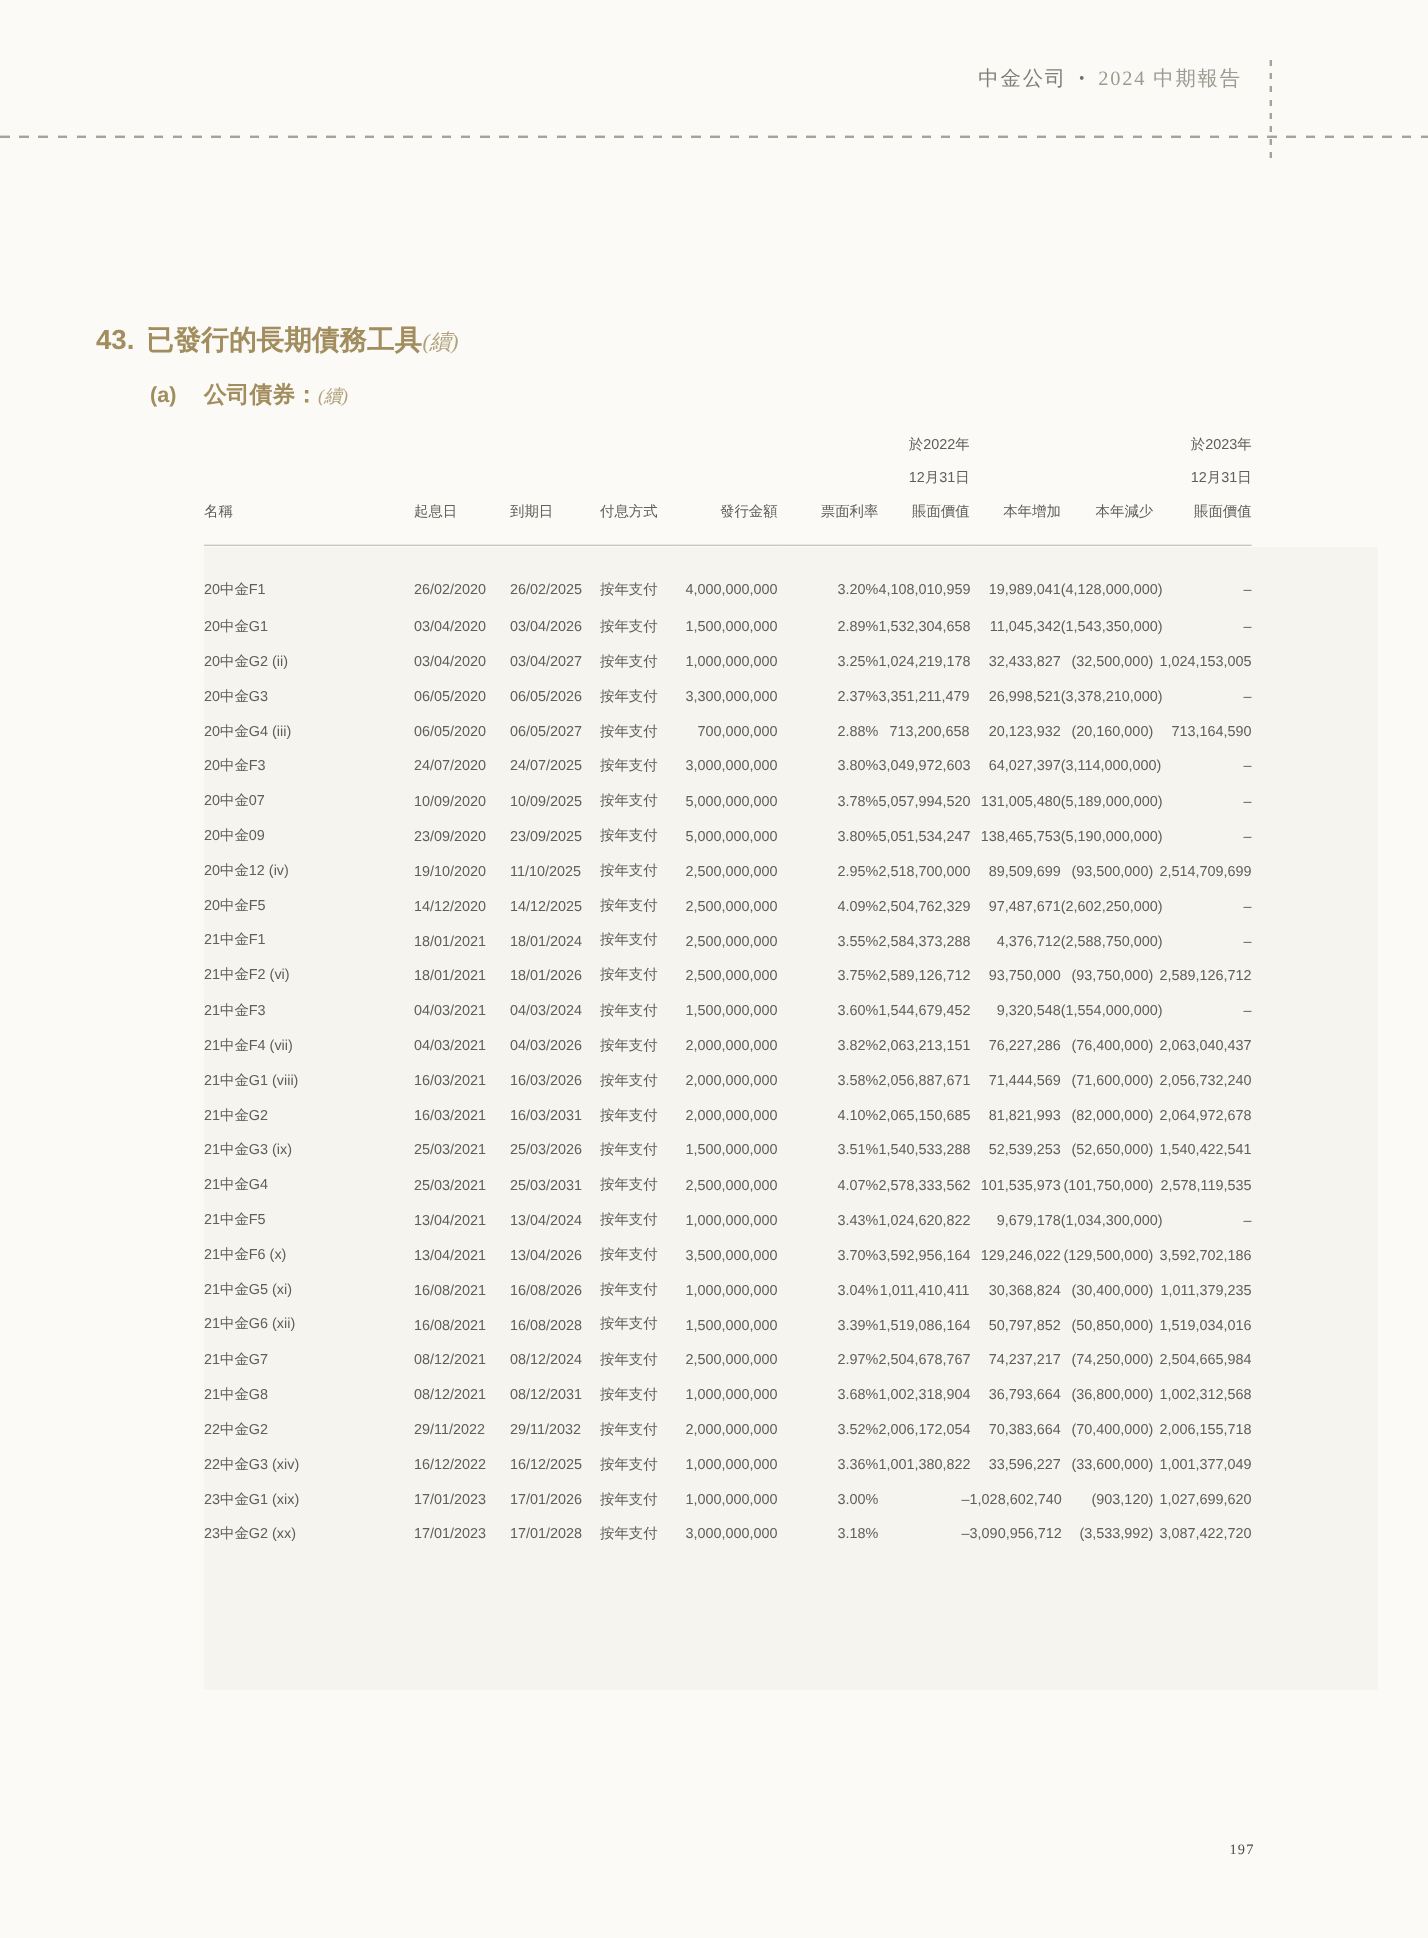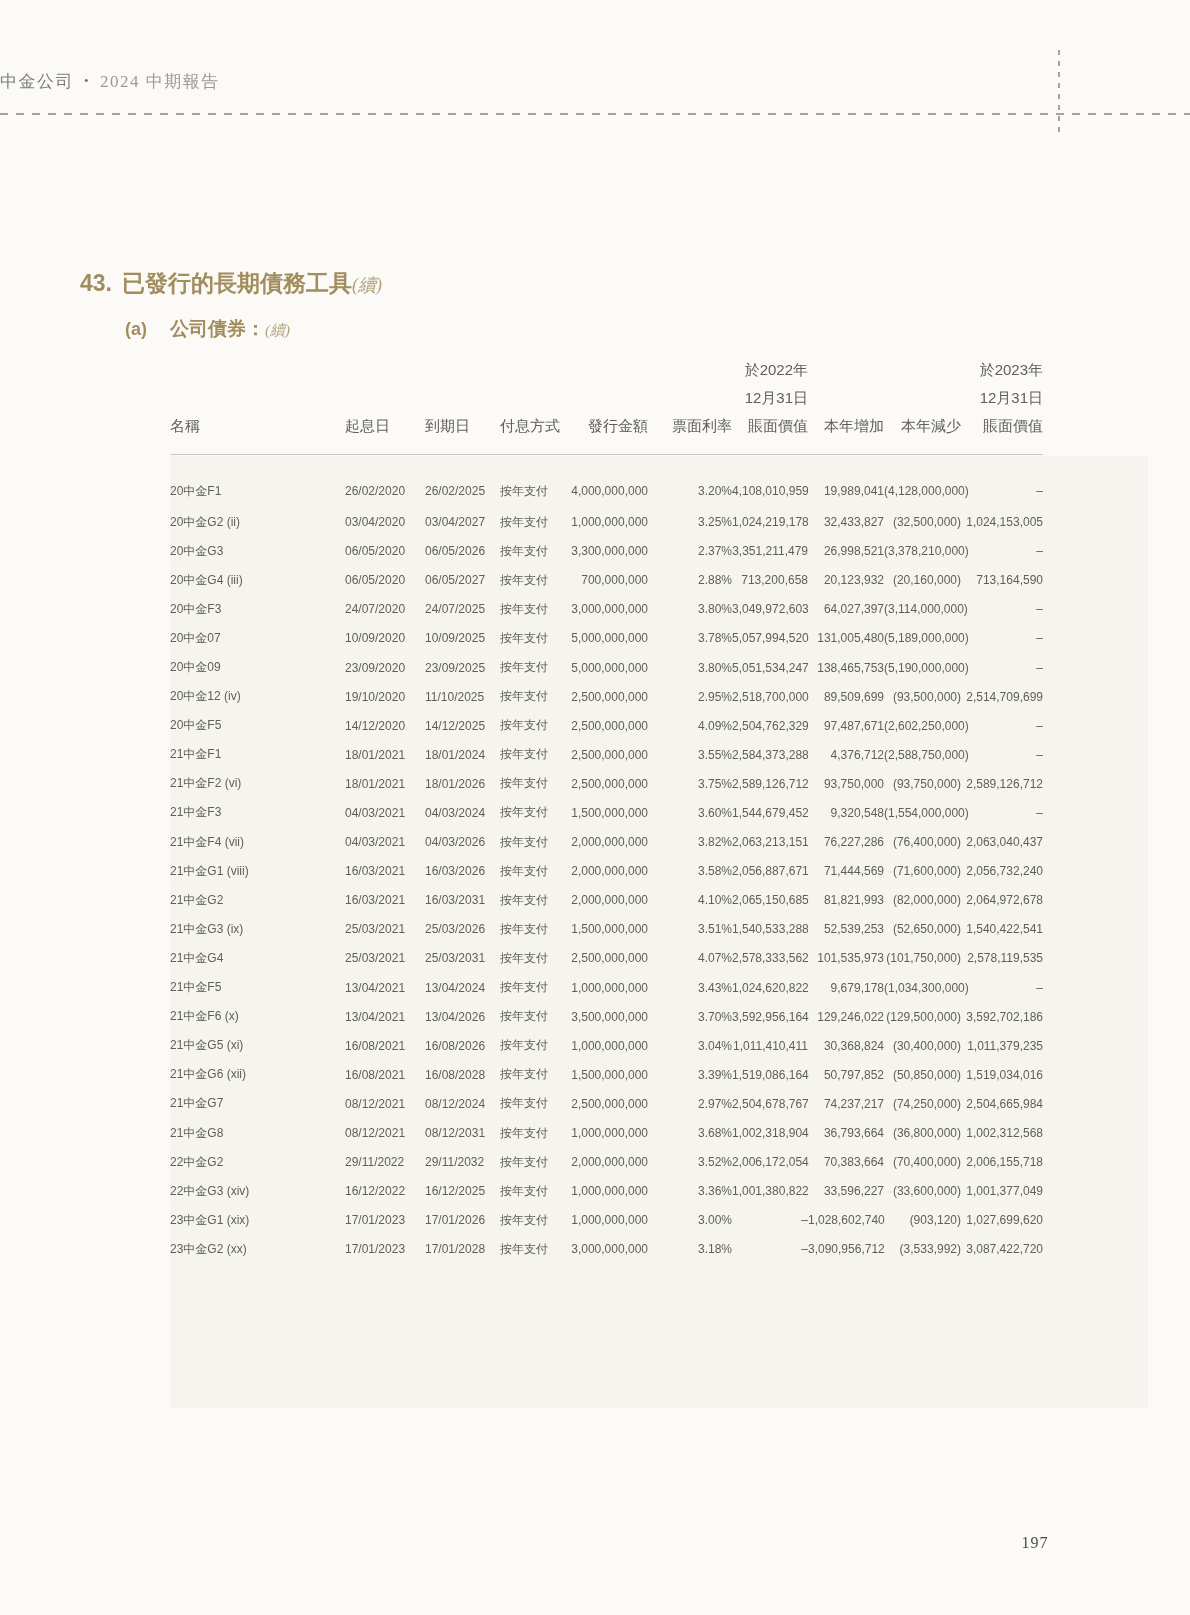--- a/index.html
+++ b/index.html
@@ -9,22 +9,23 @@
     width: 1190px;
     height: 1615px;
     background: #fbfaf6;
     font-family: "Liberation Sans", "DejaVu Sans", sans-serif;
     overflow: hidden;
     margin: 0 auto;
   }
   
   .report-header {
     position: absolute;
-    top: 70px; left: 0;
+    top: 54px; left: 0;
     width: 1035px;
+    text-align: right;
     font-family: "Liberation Serif", "DejaVu Serif", serif;
     font-size: 17px;
     letter-spacing: 1.5px;
     white-space: nowrap;
   }
   .report-header .company { color: #7f7f78; }
   .report-header .sep { color: #6e6e66; font-size: 13px; padding: 0 10px; vertical-align: 2px; }
   .report-header .title { color: #9b9b91; }
   
   .h-dash {
@@ -86,21 +87,21 @@
   table.bonds col.c3 { width: 62px; }
   table.bonds col.c4 { width: 86px; }
   table.bonds col.c5 { width: 84px; }
   table.bonds col.c6 { width: 76px; }
   table.bonds col.c7 { width: 76px; }
   table.bonds col.c8 { width: 77px; }
   table.bonds col.c9 { width: 82px; }
   table.bonds th {
     vertical-align: bottom;
     font-weight: normal;
-    font-size: 15px;
+    font-size: 12px;
     color: #5f5e59;
     text-align: left;
     padding-bottom: 14px;
     border-bottom: 1px solid #c9c8c0;
     white-space: nowrap;
   }
   table.bonds th .th-line { line-height: 28px; }
   table.bonds th.num { text-align: right; }
   table.bonds td {
     height: 29.1px;
@@ -111,21 +112,21 @@
   }
   table.bonds td:nth-child(n+5) { text-align: right; }
   table.bonds tbody tr:first-child td { padding-top: 20px; height: 53px; }
   
   .page-number {
     position: absolute;
     left: 1010px; top: 1534px;
     width: 50px;
     text-align: center;
     font-family: "Liberation Serif", "DejaVu Serif", serif;
-    font-size: 16px;
+    font-size: 12px;
     color: #4c4c47;
     letter-spacing: 1px;
   }
 </style>
 </head>
 <body>
 
 <div class="page">
 
   <div class="report-header">
@@ -203,20 +204,32 @@
           <td>26/02/2025</td>
           <td>按年支付</td>
           <td>4,000,000,000</td>
           <td>3.20%</td>
           <td>4,108,010,959</td>
           <td>19,989,041</td>
           <td>(4,128,000,000)</td>
           <td>–</td>
         </tr>
         <tr>
+          <td>20中金G1</td>
+          <td>03/04/2020</td>
+          <td>03/04/2026</td>
+          <td>按年支付</td>
+          <td>1,500,000,000</td>
+          <td>2.89%</td>
+          <td>1,532,304,658</td>
+          <td>11,045,342</td>
+          <td>(1,543,350,000)</td>
+          <td>–</td>
+        </tr>
+        <tr>
           <td>20中金G2 (ii)</td>
           <td>03/04/2020</td>
           <td>03/04/2027</td>
           <td>按年支付</td>
           <td>1,000,000,000</td>
           <td>3.25%</td>
           <td>1,024,219,178</td>
           <td>32,433,827</td>
           <td>(32,500,000)</td>
           <td>1,024,153,005</td>

